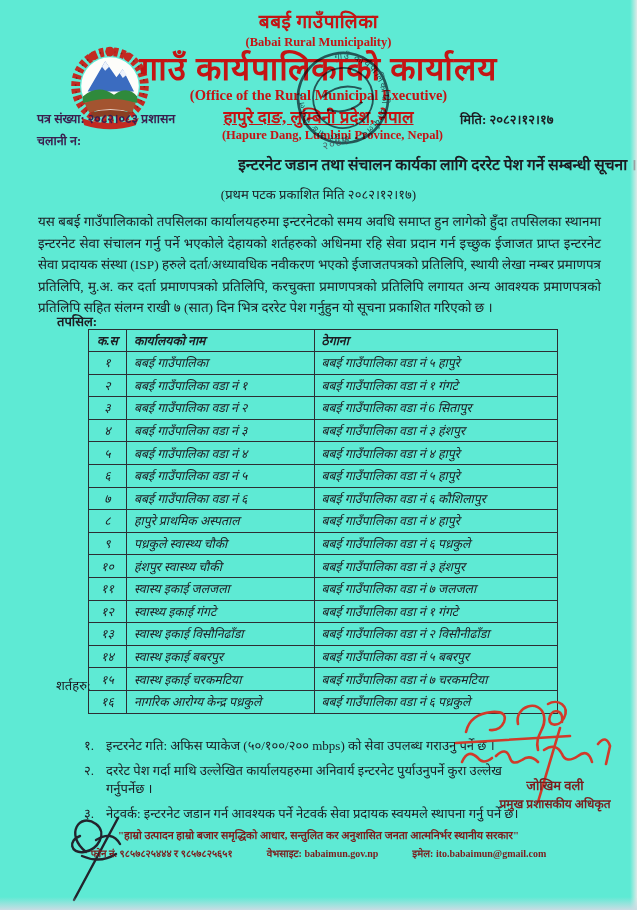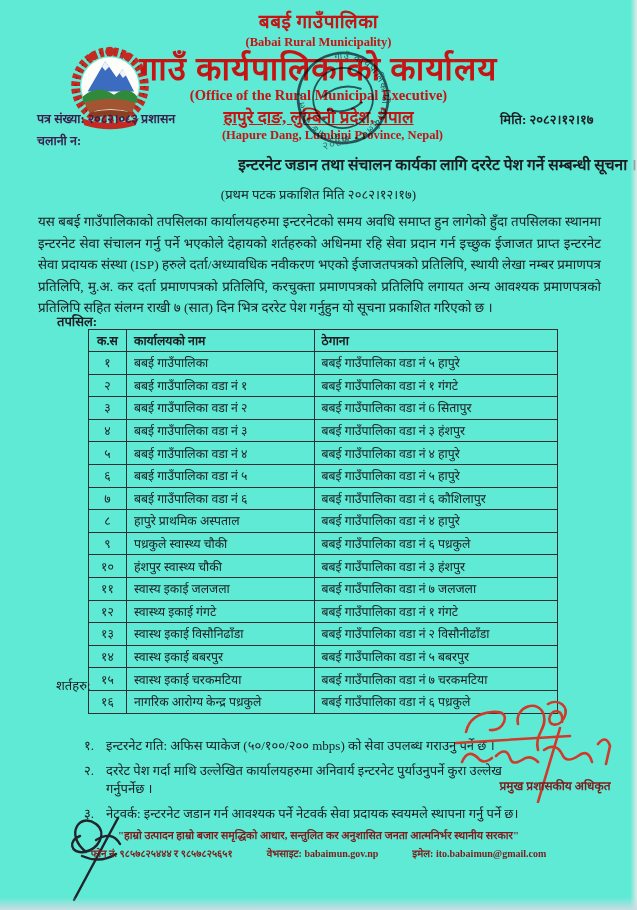--- a/index.html
+++ b/index.html
@@ -26,34 +26,34 @@
 
   .logo { position:absolute; left:70px; top:40px; width:80px; height:100px; }
 
   .stamp { position:absolute; left:293px; top:48px; width:100px; height:100px;
     opacity:.78; mix-blend-mode:multiply; transform:rotate(-12deg); }
   .stamp-year { position:absolute; left:322px; top:135px; font-size:11px; color:#4a4a55;
     transform:rotate(-14deg); opacity:.8; letter-spacing:1px; }
 
   .meta { position:absolute; top:110px; left:37px; font-size:12.5px; font-weight:bold; color:#3a1f4f; }
   .meta div { margin-bottom:5px; }
-  .meta-date { position:absolute; top:110px; left:500px; font-size:13px; font-weight:bold; color:#1c1c22; }
+  .meta-date { position:absolute; top:110px; left:460px; font-size:13px; font-weight:bold; color:#1c1c22; }
 
   
   .title { position:absolute; left:0; right:0; top:153px; text-align:right;
     font-size:15.5px; font-weight:bold; }
   .published { position:absolute; left:0; right:0; top:185px; text-align:center; font-size:13px; }
   .body-text { position:absolute; left:38px; top:211px; width:563px;
     font-size:13.4px; line-height:21.5px; text-align:justify; }
   .tapasil { position:absolute; left:57px; top:312px; font-size:13px; font-weight:bold; }
 
   
   .tbl { position:absolute; left:88px; top:329px; width:470px;
     border-collapse:collapse; font-size:12.3px; }
-  .tbl th, .tbl td { border:1.4px solid #2d2d33; padding:2px 7px; font-weight:normal; text-align:left; }
+  .tbl th, .tbl td { border:1.4px solid #2d2d33; padding:2px 7px; font-weight:normal; text-align:left;font-style:italic; }
   .tbl th { font-weight:bold; height:21px; }
   .tbl td { height:22.6px; }
   .tbl .c-sn { width:38px; text-align:center; }
   .tbl .c-name { width:188px; }
   .tbl .c-addr { width:244px; }
 
   
   .cond-label { position:absolute; left:56px; top:676px; font-size:13px; font-weight:normal; }
   .cond-list { position:absolute; left:84px; top:737px; width:440px; font-size:13px; }
   .cond-item { display:flex; margin-bottom:7px; line-height:18px; }
@@ -262,20 +262,21 @@
         <path d="M10,64 q6,-14 16,-4 q5,7 14,0"></path>
         <path d="M44,58 q10,-10 14,2 q2,8 12,2 q8,-6 16,2"></path>
         <path d="M92,52 q12,-8 18,4 q4,10 16,2 q10,-8 14,6"></path>
         <path d="M146,46 q8,-10 12,2 l-4,18"></path>
         <path d="M108,30 L86,104"></path>
       </g>
     </svg>
   </div>
 
   <div class="sign-block">
+    <div class="sign-name">जोखिम वली</div>
     <div class="sign-title">प्रमुख प्रशासकीय अधिकृत</div>
   </div>
 
   <div class="black-scribble">
     <svg viewBox="0 0 110 95" width="110" height="95">
       <g fill="none" stroke="#23232c" stroke-width="2.4" stroke-linecap="round">
         <path d="M34,40 c-22,-18 -6,-40 10,-28 c12,9 2,26 -12,28 c-14,2 -16,-12 -4,-16"></path>
         <path d="M30,44 q18,8 34,-2"></path>
         <path d="M66,6 L22,88"></path>
         <path d="M44,28 q16,-10 24,4"></path>

